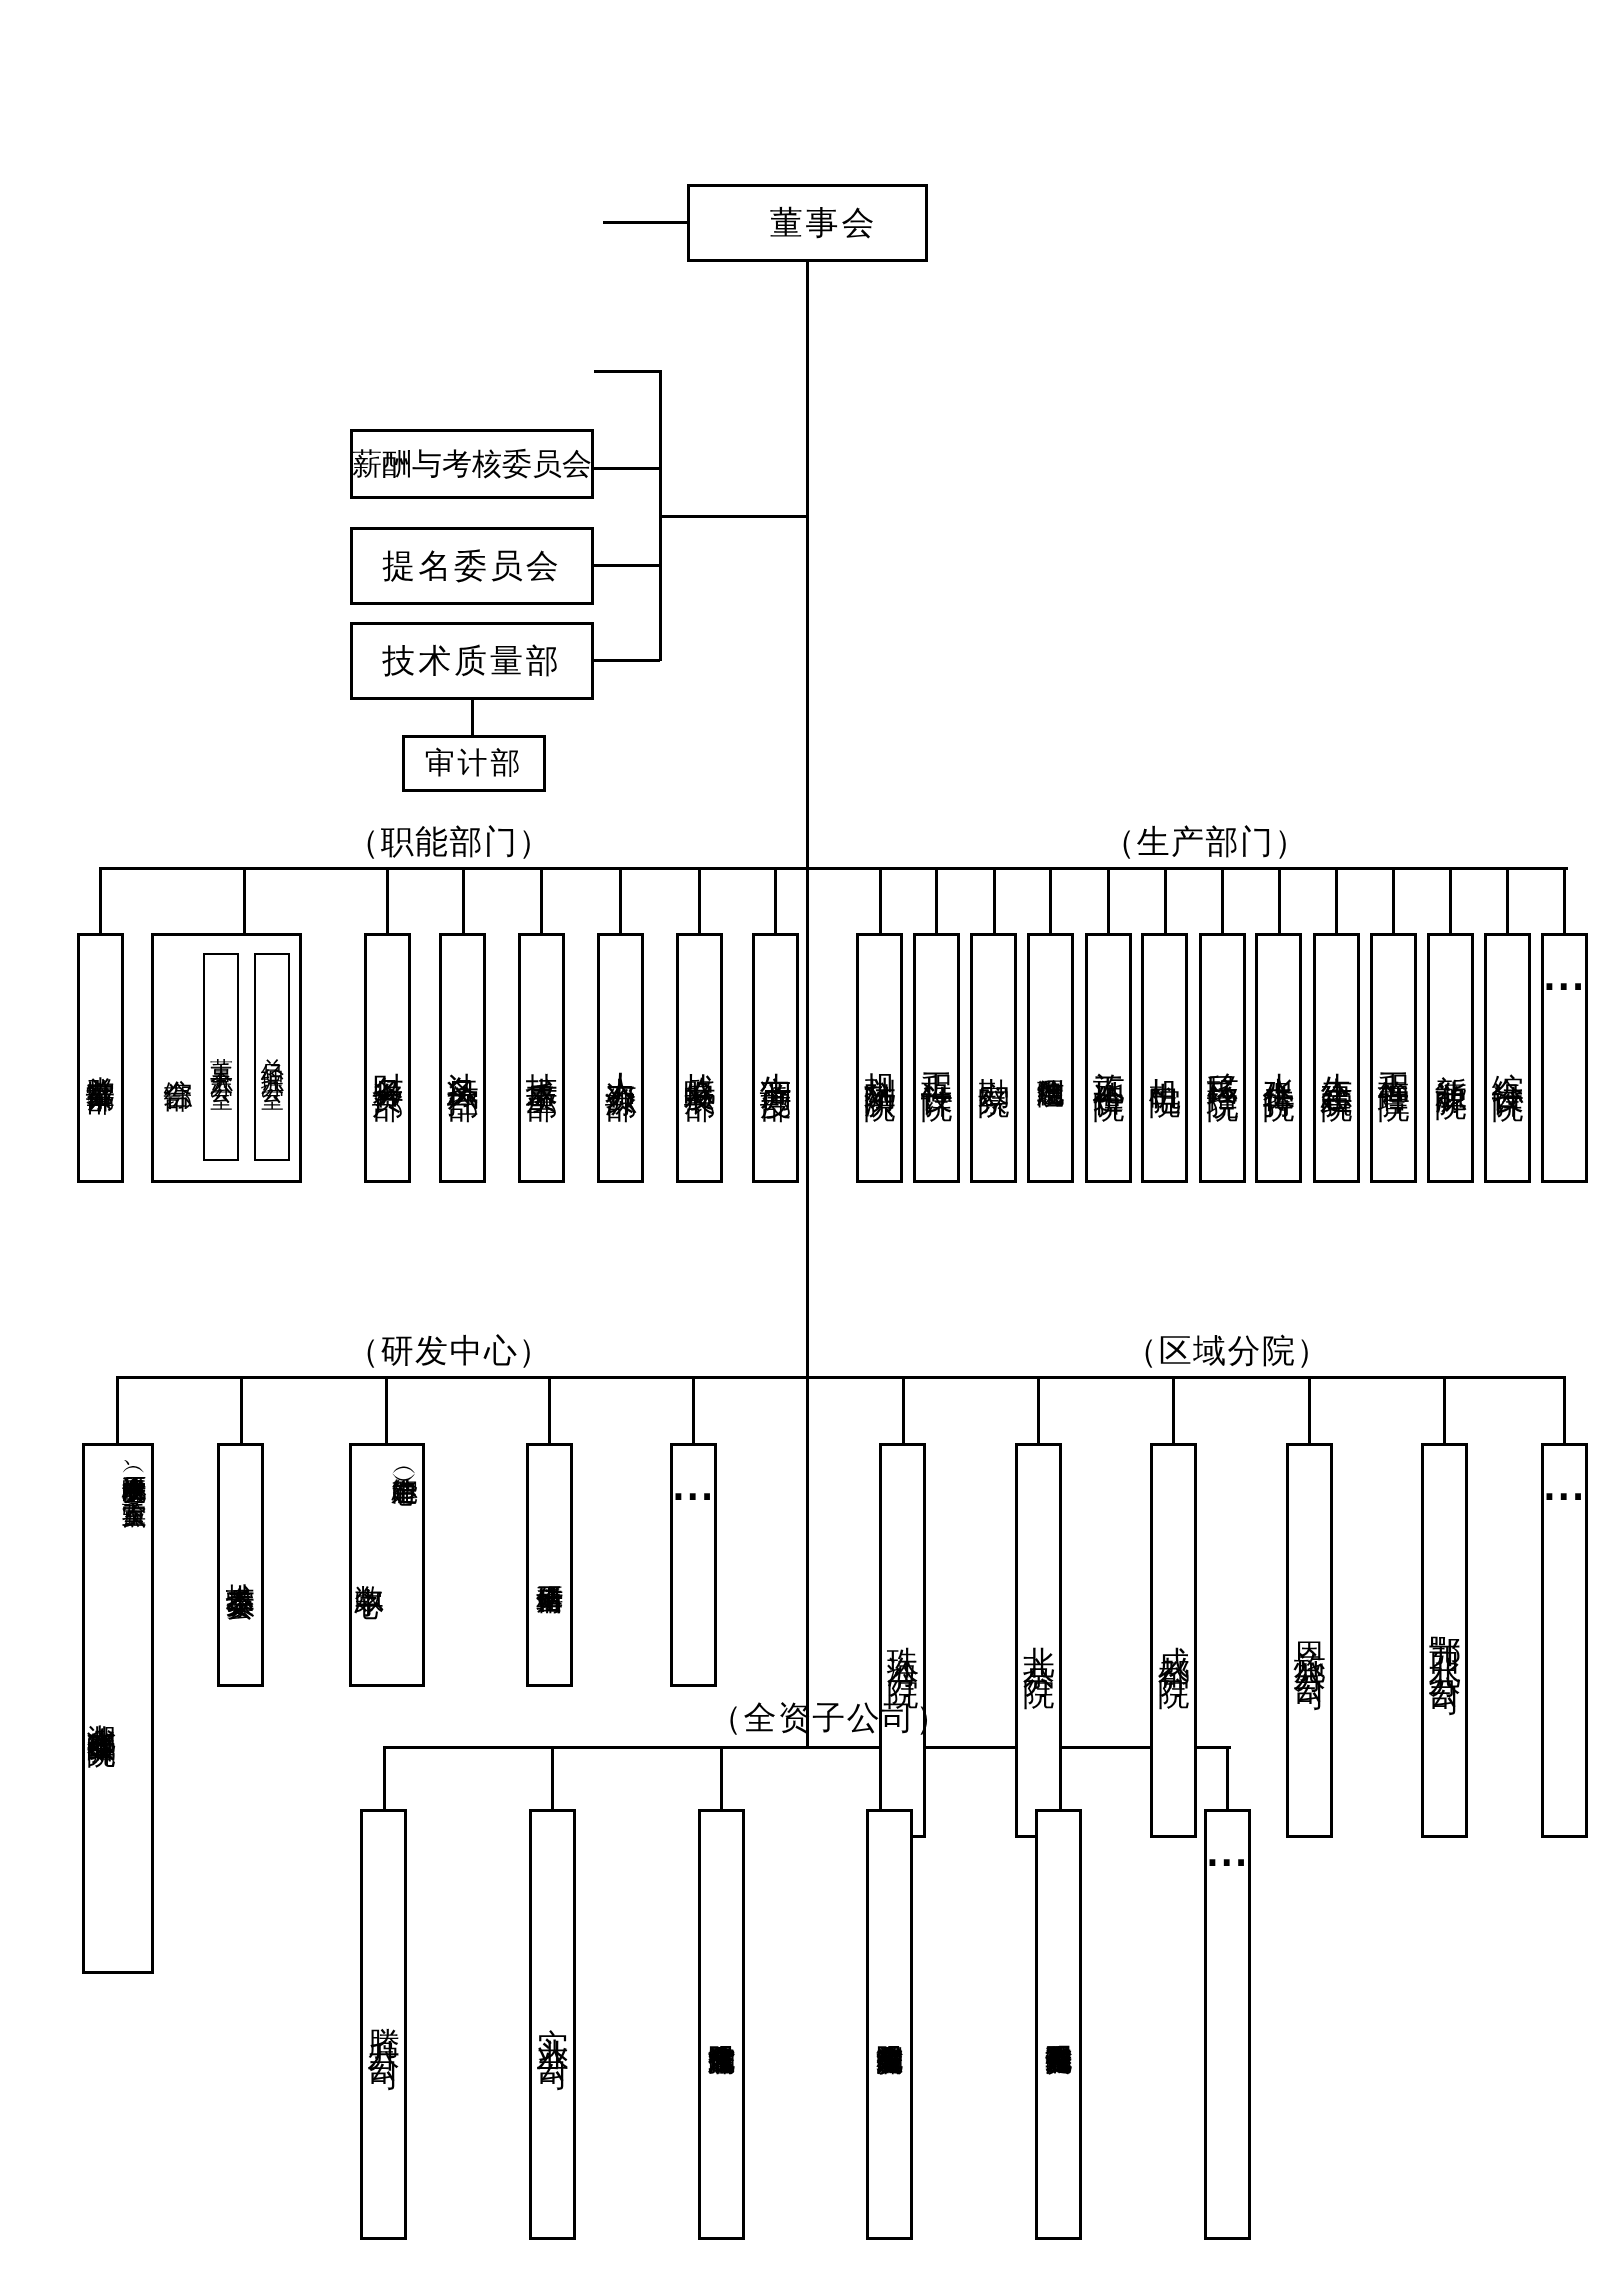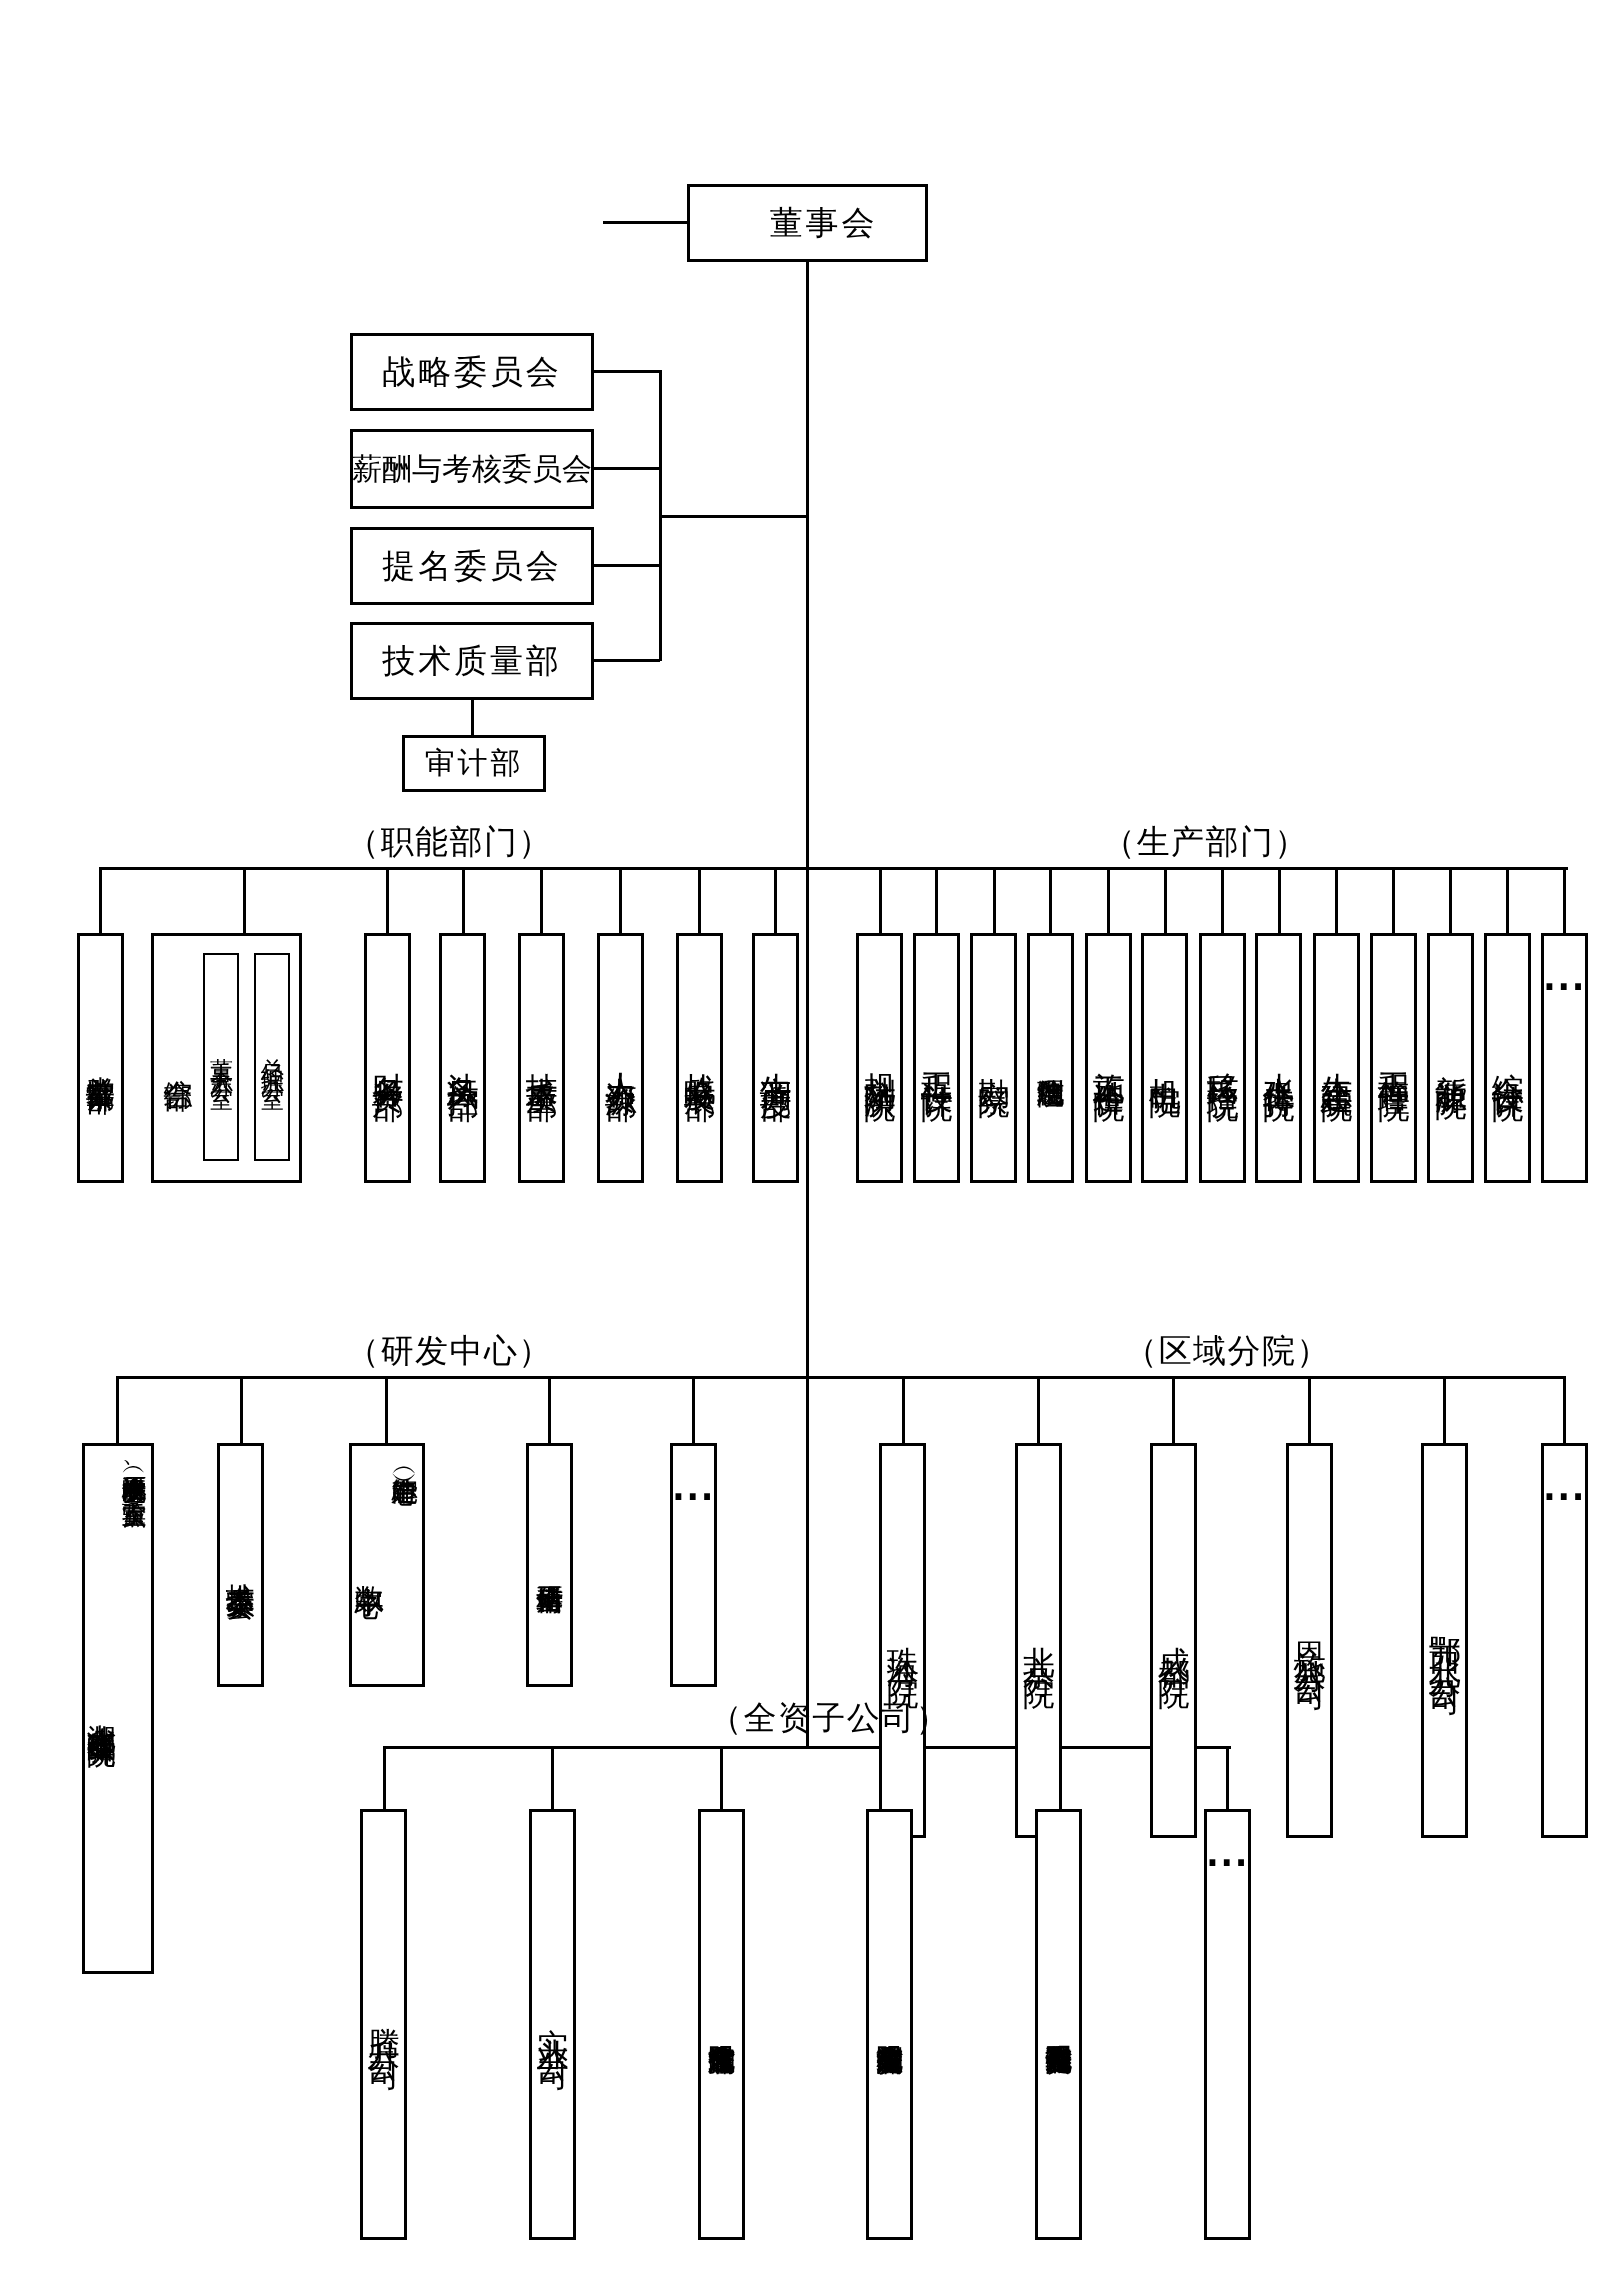--- a/index.html
+++ b/index.html
@@ -90,24 +90,21 @@
   <div class="line z1" style="left:551px;top:1749px;width:2.9px;height:60px;"></div>
   <div class="line z1" style="left:720px;top:1749px;width:2.9px;height:60px;"></div>
   <div class="line z1" style="left:889px;top:1749px;width:2.9px;height:60px;"></div>
   <div class="line z1" style="left:1057px;top:1749px;width:2.9px;height:60px;"></div>
   <div class="line z1" style="left:1226px;top:1749px;width:2.9px;height:60px;"></div>
 
   <div class="box hbox" style="left:687px;top:184px;width:241px;height:78px;padding-left:32px;">
       <span>董事会</span>
     </div>
 
-  <div class="box hbox" style="left:350px;top:333px;width:244px;height:78px;">
-      <span>战略委员会</span>
-    </div>
-  <div class="box hbox" style="left:350px;top:429px;width:244px;height:80px;font-size:30px;letter-spacing:0;">
+  <div class="box hbox" style="left:350px;top:429px;width:244px;height:70px;font-size:30px;letter-spacing:0;">
       <span>薪酬与考核委员会</span>
     </div>
   <div class="box hbox" style="left:350px;top:527px;width:244px;height:78px;">
       <span>提名委员会</span>
     </div>
   <div class="box hbox" style="left:350px;top:622px;width:244px;height:78px;">
       <span>技术质量部</span>
     </div>
   <div class="box hbox" style="left:402px;top:735px;width:144px;height:57px;font-size:30px;">
       <span>审计部</span>

